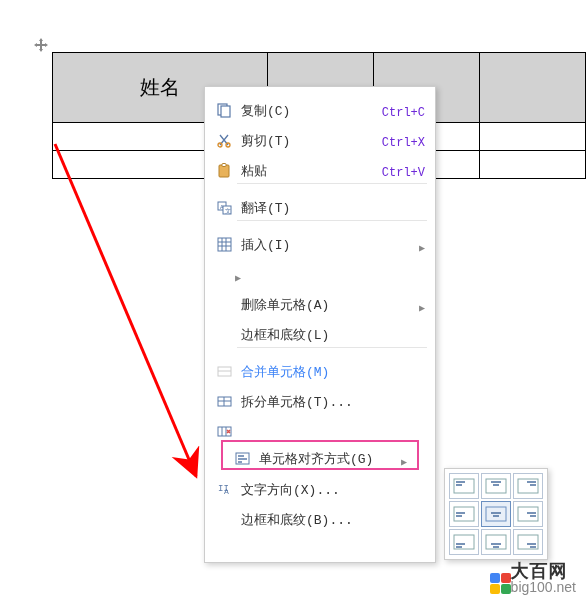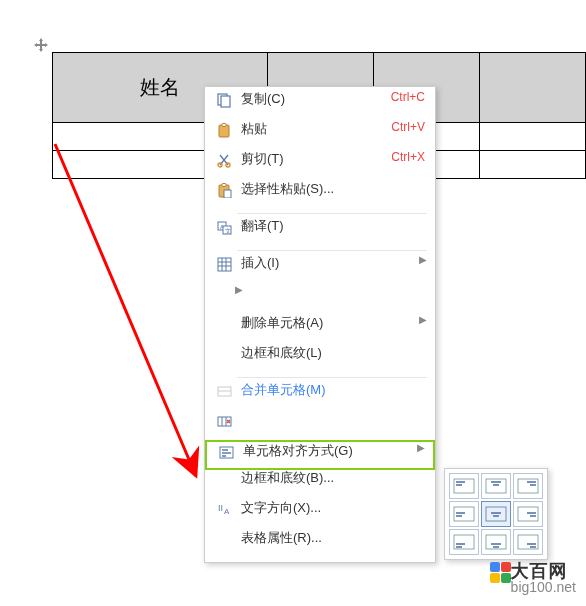--- a/index.html
+++ b/index.html
@@ -16,38 +16,38 @@
     .grid-table td { border: 1px solid #000; height: 28px; padding: 0; }
     .col1 { width: 226px; }
     .col-rest { width: 112px; }
     .header-cell { background: #d2d2d2; height: 70px !important; text-align: center; font-size: 20px; padding: 0 10px; color: #000; }
     
     
     .arrow-svg { position: absolute; top: 0; left: 0; pointer-events: none; }
     
     
     .ctx-menu { position: absolute; top: 86px; left: 204px; width: 232px; background: #fff; border: 1px solid #ccc; box-shadow: 2px 2px 6px rgba(0,0,0,0.2); padding: 3px 0; }
-    .menu-item { display: flex; align-items: flex-start; height: 30px; padding: 0 10px 0 8px; cursor: default; position: relative; }
-    .menu-item.highlighted { background: #fff; border: 2px solid #84cc16; margin: -1px 0; z-index: 2; }
+    .menu-item { display: flex; align-items: flex-end; height: 30px; padding: 0 10px 0 8px; cursor: default; position: relative; font-family: Liberation Mono, monospace; }
+    .menu-item.highlighted { background: #fff; border: 2px solid #ec4899; margin: -1px 16px; z-index: 2; }
     .menu-icon { width: 22px; height: 20px; display: flex; align-items: center; justify-content: center; color: #5b7aa8; flex-shrink: 0; }
     .menu-icon.disabled { color: #bbb; }
     .menu-label { flex: 1; margin-left: 6px; color: #333; font-size: 13px; }
     .menu-label.disabled { color: #3b82f6; }
-    .menu-shortcut { color: #ef4444; font-size: 12px; margin-left: 10px; }
+    .menu-shortcut { color: #6d28d9; font-size: 12px; margin-left: 10px; }
     .menu-arrow { width: 6px; color: #888; font-size: 10px; }
     .menu-sep { height: 1px; background: #e5e5e5; margin: 3px 8px 3px 32px; }
     
     
     .align-submenu { position: absolute; top: 468px; left: 444px; background: #fff; border: 1px solid #ccc; box-shadow: 2px 2px 6px rgba(0,0,0,0.2); padding: 4px; display: grid; grid-template-columns: repeat(3, 30px); grid-template-rows: repeat(3, 26px); gap: 2px; }
     .align-cell { border: 1px solid #b8c5d6; display: flex; align-items: center; justify-content: center; cursor: default; }
     .align-cell.sel { background: #e8eff8; border-color: #6a8fc0; }
     .align-cell svg { display: block; }
     
     
-    .watermark { position: absolute; bottom: 12px; right: 10px; display: flex; align-items: flex-start; gap: 0; }
+    .watermark { position: absolute; bottom: 12px; right: 10px; display: flex; align-items: flex-end; gap: 0; }
     .wm-logo { display: flex; gap: 1px; }
     .wm-sq { width: 10px; height: 10px; border-radius: 2px; }
     .wm-text-wrap { display: flex; flex-direction: column; align-items: flex-start; line-height: 1; }
     .wm-name { font-size: 18px; font-weight: bold; color: #333; letter-spacing: 1px; }
     .wm-domain { font-size: 14px; color: #888; }
   </style>
 </head>
 <body>
 
 <div class="canvas">
@@ -99,47 +99,37 @@
             <rect x="1" y="1" width="9" height="11" fill="none" stroke="#5b7aa8" stroke-width="1.2"></rect>
             <rect x="4" y="3" width="9" height="11" fill="#fff" stroke="#5b7aa8" stroke-width="1.2"></rect>
           </svg>
         </span>
       <span class="menu-label">复制(C)</span>
       <span class="menu-shortcut">Ctrl+C</span>
     </div>
     <div class="menu-item">
       <span class="menu-icon">
           <svg width="15" height="15" viewBox="0 0 15 15">
-            <rect x="2" y="2" width="10" height="12" rx="1" fill="#e8b25a" stroke="#b5812a"></rect>
-            <rect x="5" y="0.5" width="4" height="3" rx="1" fill="#fff" stroke="#b5812a"></rect>
-          </svg>
-        </span>
-      <span class="menu-label">粘贴</span>
-      <span class="menu-shortcut">Ctrl+V</span>
-    </div>
-    <div class="menu-item">
-      <span class="menu-icon">
-          <svg width="15" height="15" viewBox="0 0 15 15">
             <path d="M3 2 L11 12 M11 2 L3 12" stroke="#5b7aa8" stroke-width="1.3"></path>
             <circle cx="3" cy="12" r="2" fill="none" stroke="#d68b2a" stroke-width="1.3"></circle>
             <circle cx="11" cy="12" r="2" fill="none" stroke="#d68b2a" stroke-width="1.3"></circle>
           </svg>
         </span>
       <span class="menu-label">剪切(T)</span>
       <span class="menu-shortcut">Ctrl+X</span>
     </div>
     <div class="menu-item">
       <span class="menu-icon">
           <svg width="15" height="15" viewBox="0 0 15 15">
             <rect x="2" y="2" width="10" height="12" rx="1" fill="#e8b25a" stroke="#b5812a"></rect>
             <rect x="5" y="0.5" width="4" height="3" rx="1" fill="#fff" stroke="#b5812a"></rect>
-            <rect x="7" y="7" width="7" height="8" fill="#fff" stroke="#5b7aa8"></rect>
-          </svg>
-        </span>
-      <span class="menu-label">选择性粘贴(S)...</span>
+          </svg>
+        </span>
+      <span class="menu-label">粘贴</span>
+      <span class="menu-shortcut">Ctrl+V</span>
     </div>
     <div class="menu-sep"></div>
     <div class="menu-item">
       <span class="menu-icon">
           <svg width="15" height="15" viewBox="0 0 15 15">
             <rect x="1" y="2" width="8" height="8" fill="none" stroke="#5b7aa8"></rect>
             <text x="3" y="8.5" font-size="6" fill="#5b7aa8">A</text>
             <rect x="6" y="6" width="8" height="8" fill="#fff" stroke="#5b7aa8"></rect>
             <text x="8" y="12.5" font-size="6" fill="#5b7aa8">文</text>
           </svg>
@@ -180,54 +170,63 @@
             <rect x="1" y="3" width="13" height="9" fill="none" stroke="#ccc"></rect>
             <line x1="1" y1="7" x2="14" y2="7" stroke="#ccc"></line>
           </svg>
         </span>
       <span class="menu-label disabled">合并单元格(M)</span>
     </div>
     <div class="menu-item">
       <span class="menu-icon">
           <svg width="15" height="15" viewBox="0 0 15 15">
             <rect x="1" y="3" width="13" height="9" fill="none" stroke="#5b7aa8"></rect>
+            <line x1="7" y1="3" x2="7" y2="12" stroke="#5b7aa8"></line>
+            <line x1="1" y1="7" x2="14" y2="7" stroke="#5b7aa8"></line>
+          </svg>
+        </span>
+      <span class="menu-label">拆分单元格(T)...</span>
+    </div>
+    <div class="menu-item">
+      <span class="menu-icon">
+          <svg width="15" height="15" viewBox="0 0 15 15">
+            <rect x="1" y="3" width="13" height="9" fill="none" stroke="#5b7aa8"></rect>
             <line x1="5" y1="3" x2="5" y2="12" stroke="#5b7aa8"></line>
             <line x1="9" y1="3" x2="9" y2="12" stroke="#5b7aa8"></line>
             <path d="M10 6 L13 9 M13 6 L10 9" stroke="#d9534f" stroke-width="1.5"></path>
           </svg>
         </span>
     </div>
     <div class="menu-item highlighted">
       <span class="menu-icon">
           <svg width="15" height="15" viewBox="0 0 15 15">
             <rect x="1" y="2" width="13" height="11" fill="none" stroke="#5b7aa8"></rect>
             <line x1="3" y1="5" x2="9" y2="5" stroke="#5b7aa8" stroke-width="1.5"></line>
             <line x1="3" y1="8" x2="12" y2="8" stroke="#5b7aa8" stroke-width="1.5"></line>
             <line x1="3" y1="11" x2="7" y2="11" stroke="#5b7aa8" stroke-width="1.5"></line>
           </svg>
         </span>
       <span class="menu-label">单元格对齐方式(G)</span>
       <span class="menu-arrow">▶</span>
     </div>
     <div class="menu-item">
-      <span class="menu-icon"></span>
-      <span class="menu-label">边框和底纹(B)...</span>
-    </div>
-    <div class="menu-item">
       <span class="menu-icon">
           <svg width="15" height="15" viewBox="0 0 15 15">
             <text x="1" y="9" font-size="9" fill="#5b7aa8">II</text>
             <text x="7" y="12" font-size="8" fill="#5b7aa8">A</text>
           </svg>
         </span>
       <span class="menu-label">文字方向(X)...</span>
     </div>
     <div class="menu-item">
       <span class="menu-icon"></span>
-      <span class="menu-label">表格属性(R)...</span>
+      <span class="menu-label">边框和底纹(B)...</span>
+    </div>
+    <div class="menu-item">
+      <span class="menu-icon"></span>
     </div>
   </div>
 
   <div class="align-submenu">
     <div class="align-cell">
         <svg width="22" height="16">
           <rect x="1" y="1" width="20" height="14" fill="none" stroke="#8aa"></rect>
           <line x1="3" y1="4" x2="12" y2="4" stroke="#4a6e9e" stroke-width="1.5"></line>
           <line x1="3" y1="7" x2="9" y2="7" stroke="#4a6e9e" stroke-width="1.5"></line>
         </svg>

